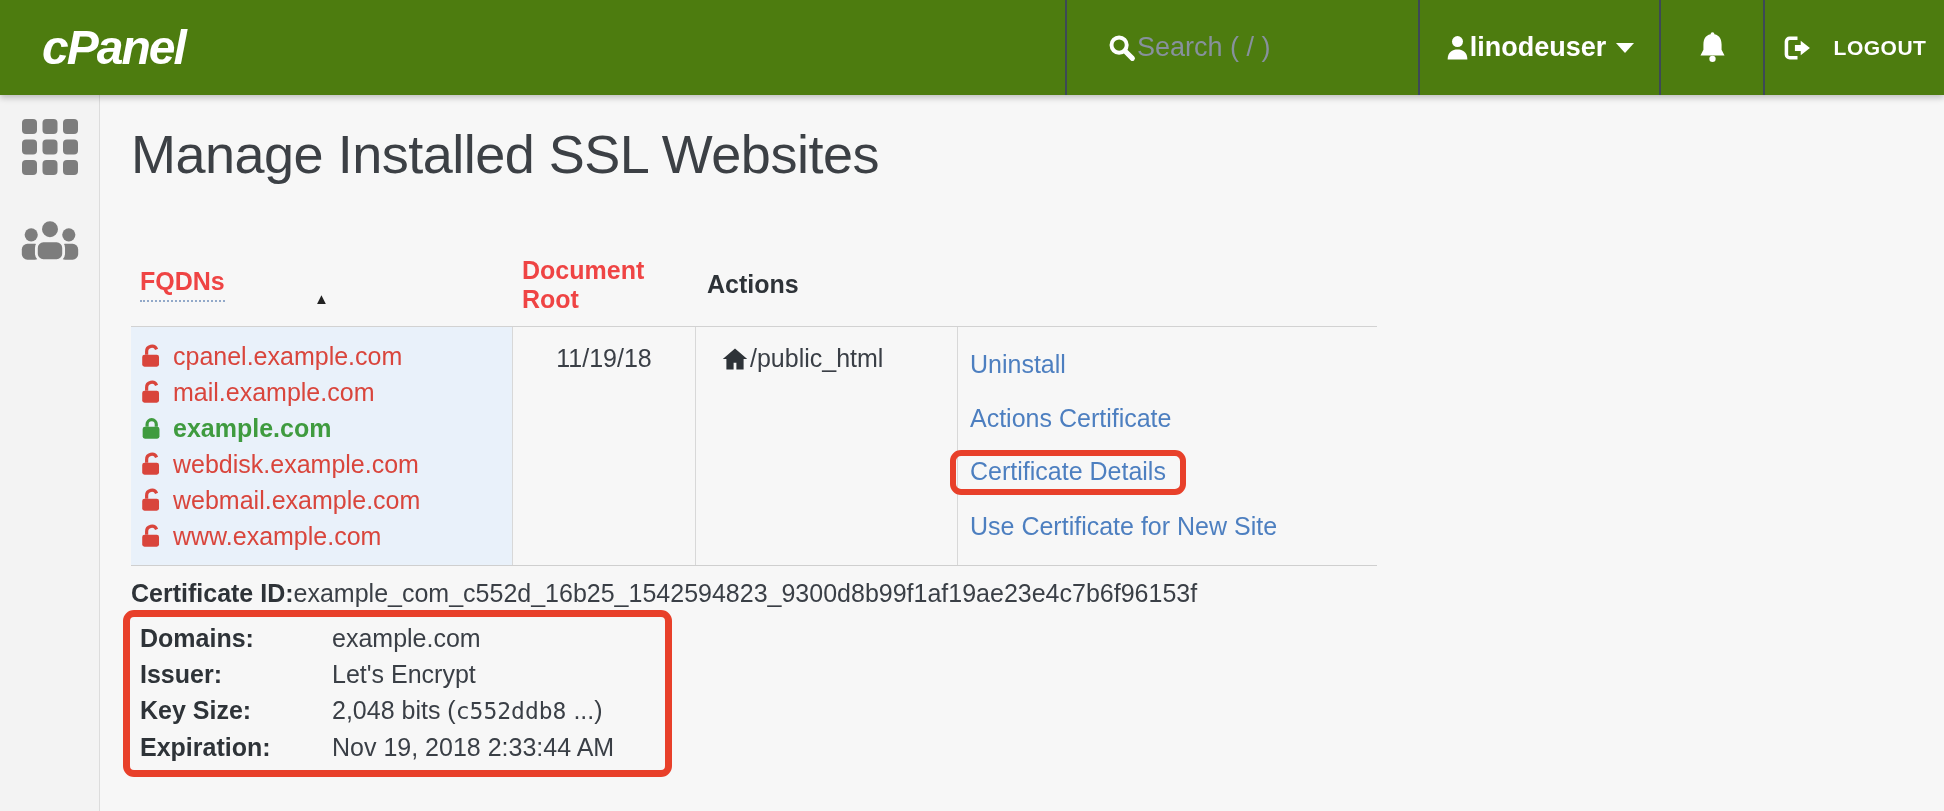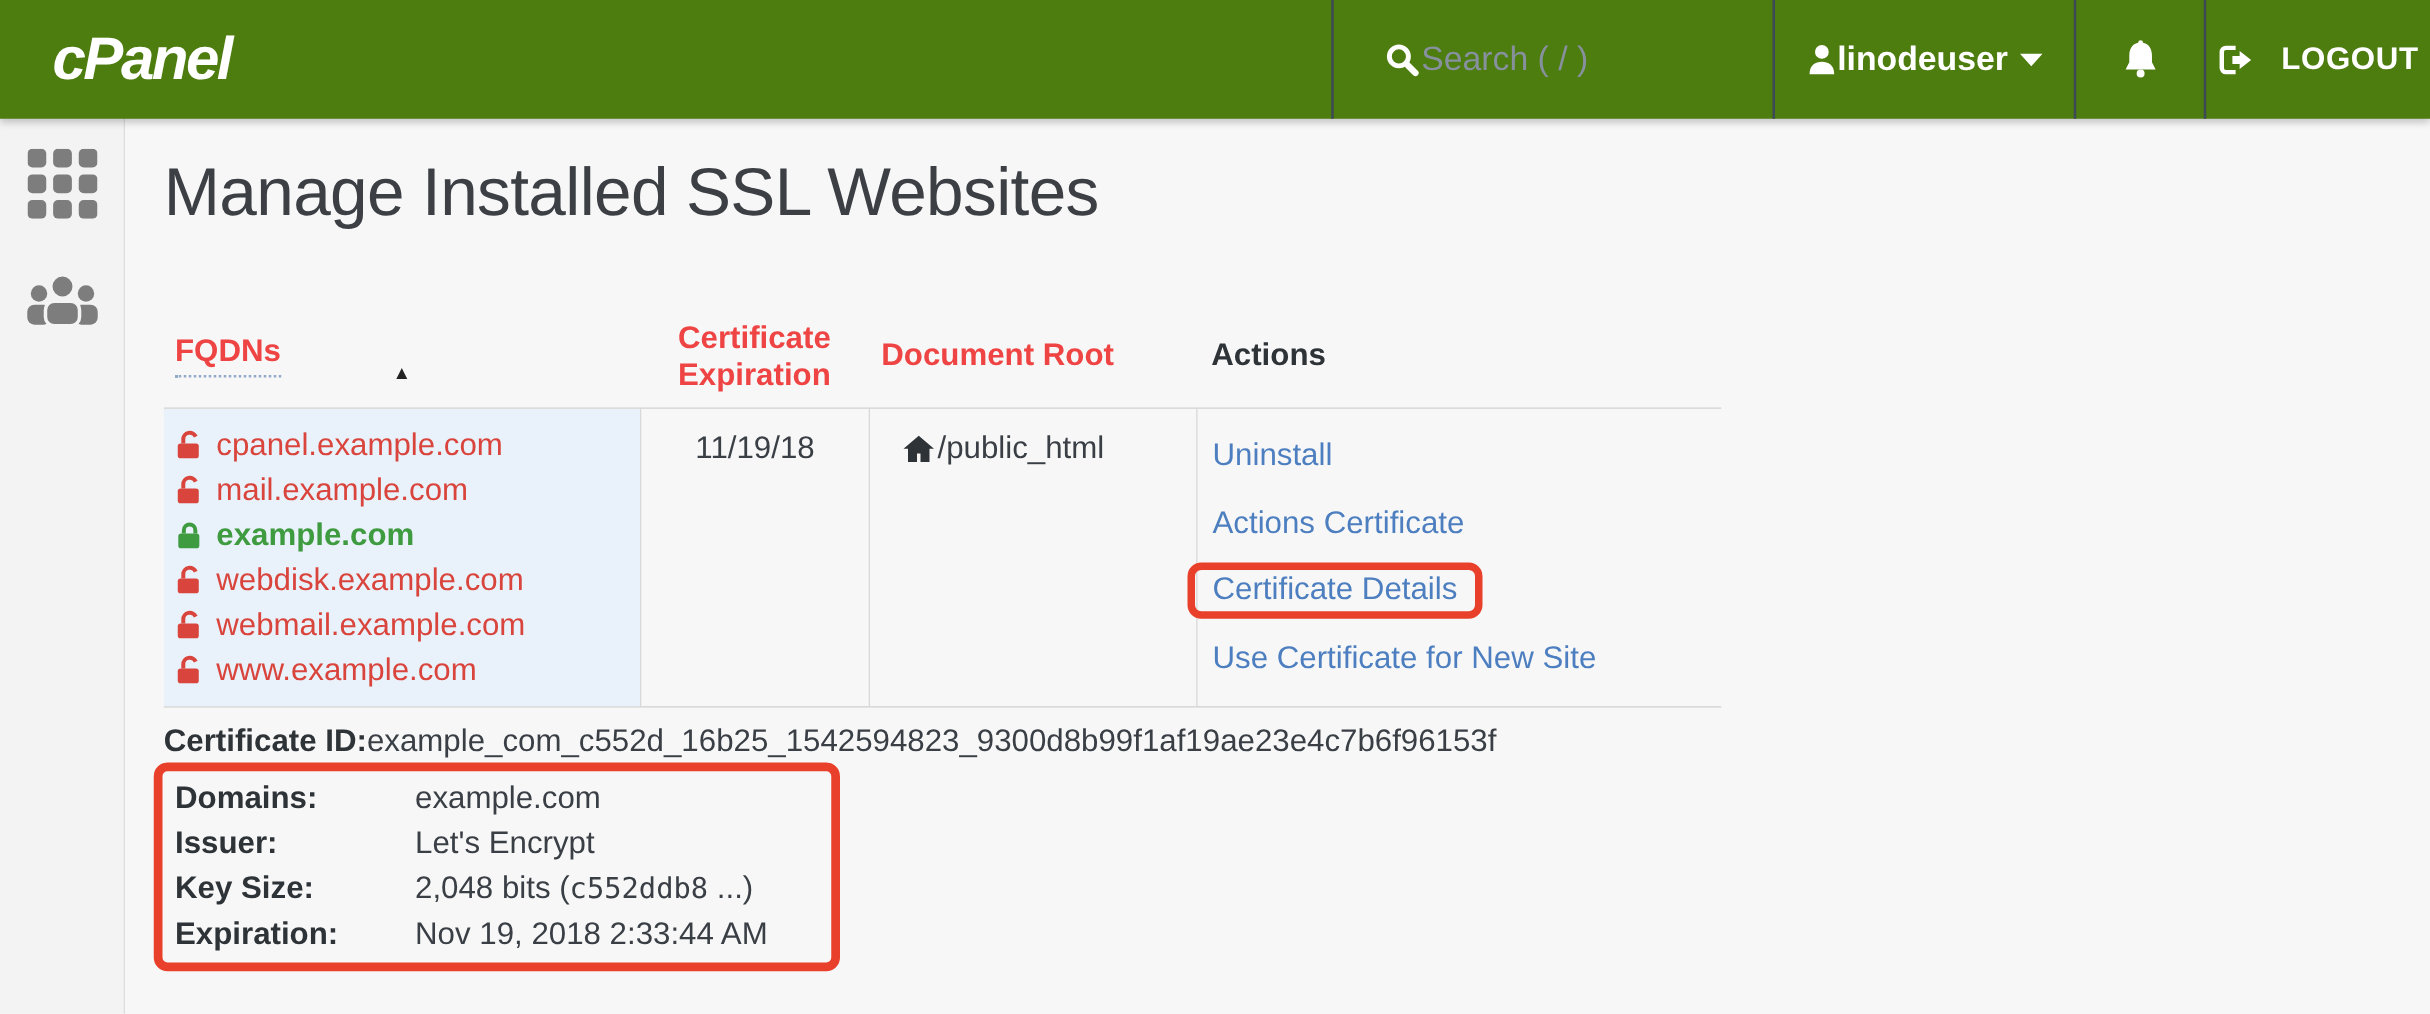--- a/index.html
+++ b/index.html
@@ -30,21 +30,21 @@
     font-family:"Liberation Sans","DejaVu Sans",sans-serif;
   }
   .search-input::placeholder { color:#87919d; opacity:1; }
   .nav-user { width:241px; justify-content:center; gap:0; font-size:27px; font-weight:600; cursor:pointer; }
   .caret-down {
     width:0; height:0; margin-left:10px;
     border-left:9px solid transparent; border-right:9px solid transparent;
     border-top:10px solid #fff;
   }
   .nav-bell { width:104px; justify-content:center; cursor:pointer; }
-  .nav-logout { width:181px; justify-content:center; gap:22px; font-size:25px; font-weight:600; letter-spacing:.5px; cursor:pointer; }
+  .nav-logout { width:181px; justify-content:center; gap:22px; font-size:21px; font-weight:600; letter-spacing:.5px; cursor:pointer; }
 
   
   .sidebar {
     position:absolute; left:0; top:95px; width:100px; height:716px;
     background:#f3f3f3; border-right:1px solid #dcdcdc;
     display:flex; flex-direction:column; align-items:center;
   }
   .sidebar-btn { cursor:pointer; line-height:0; }
   .sidebar-btn.grid { margin-top:24px; }
   .sidebar-btn.users { margin-top:42px; }
@@ -186,23 +186,20 @@
 <div class="main">
 
   <h1>Manage Installed SSL Websites</h1>
 
   <div class="ssl-table">
 
     <div class="thead">
       <div class="th th-fqdns">
         <span class="hdr">FQDNs</span>
       </div>
-      <div class="th th-exp">
-        <span>Certificate Expiration</span>
-      </div>
       <div class="th th-doc">
         <span>Document Root</span>
       </div>
       <div class="th th-actions">
         <span>Actions</span>
       </div>
       <span class="sort-arrow">▲</span>
     </div>
 
     <div class="trow">

